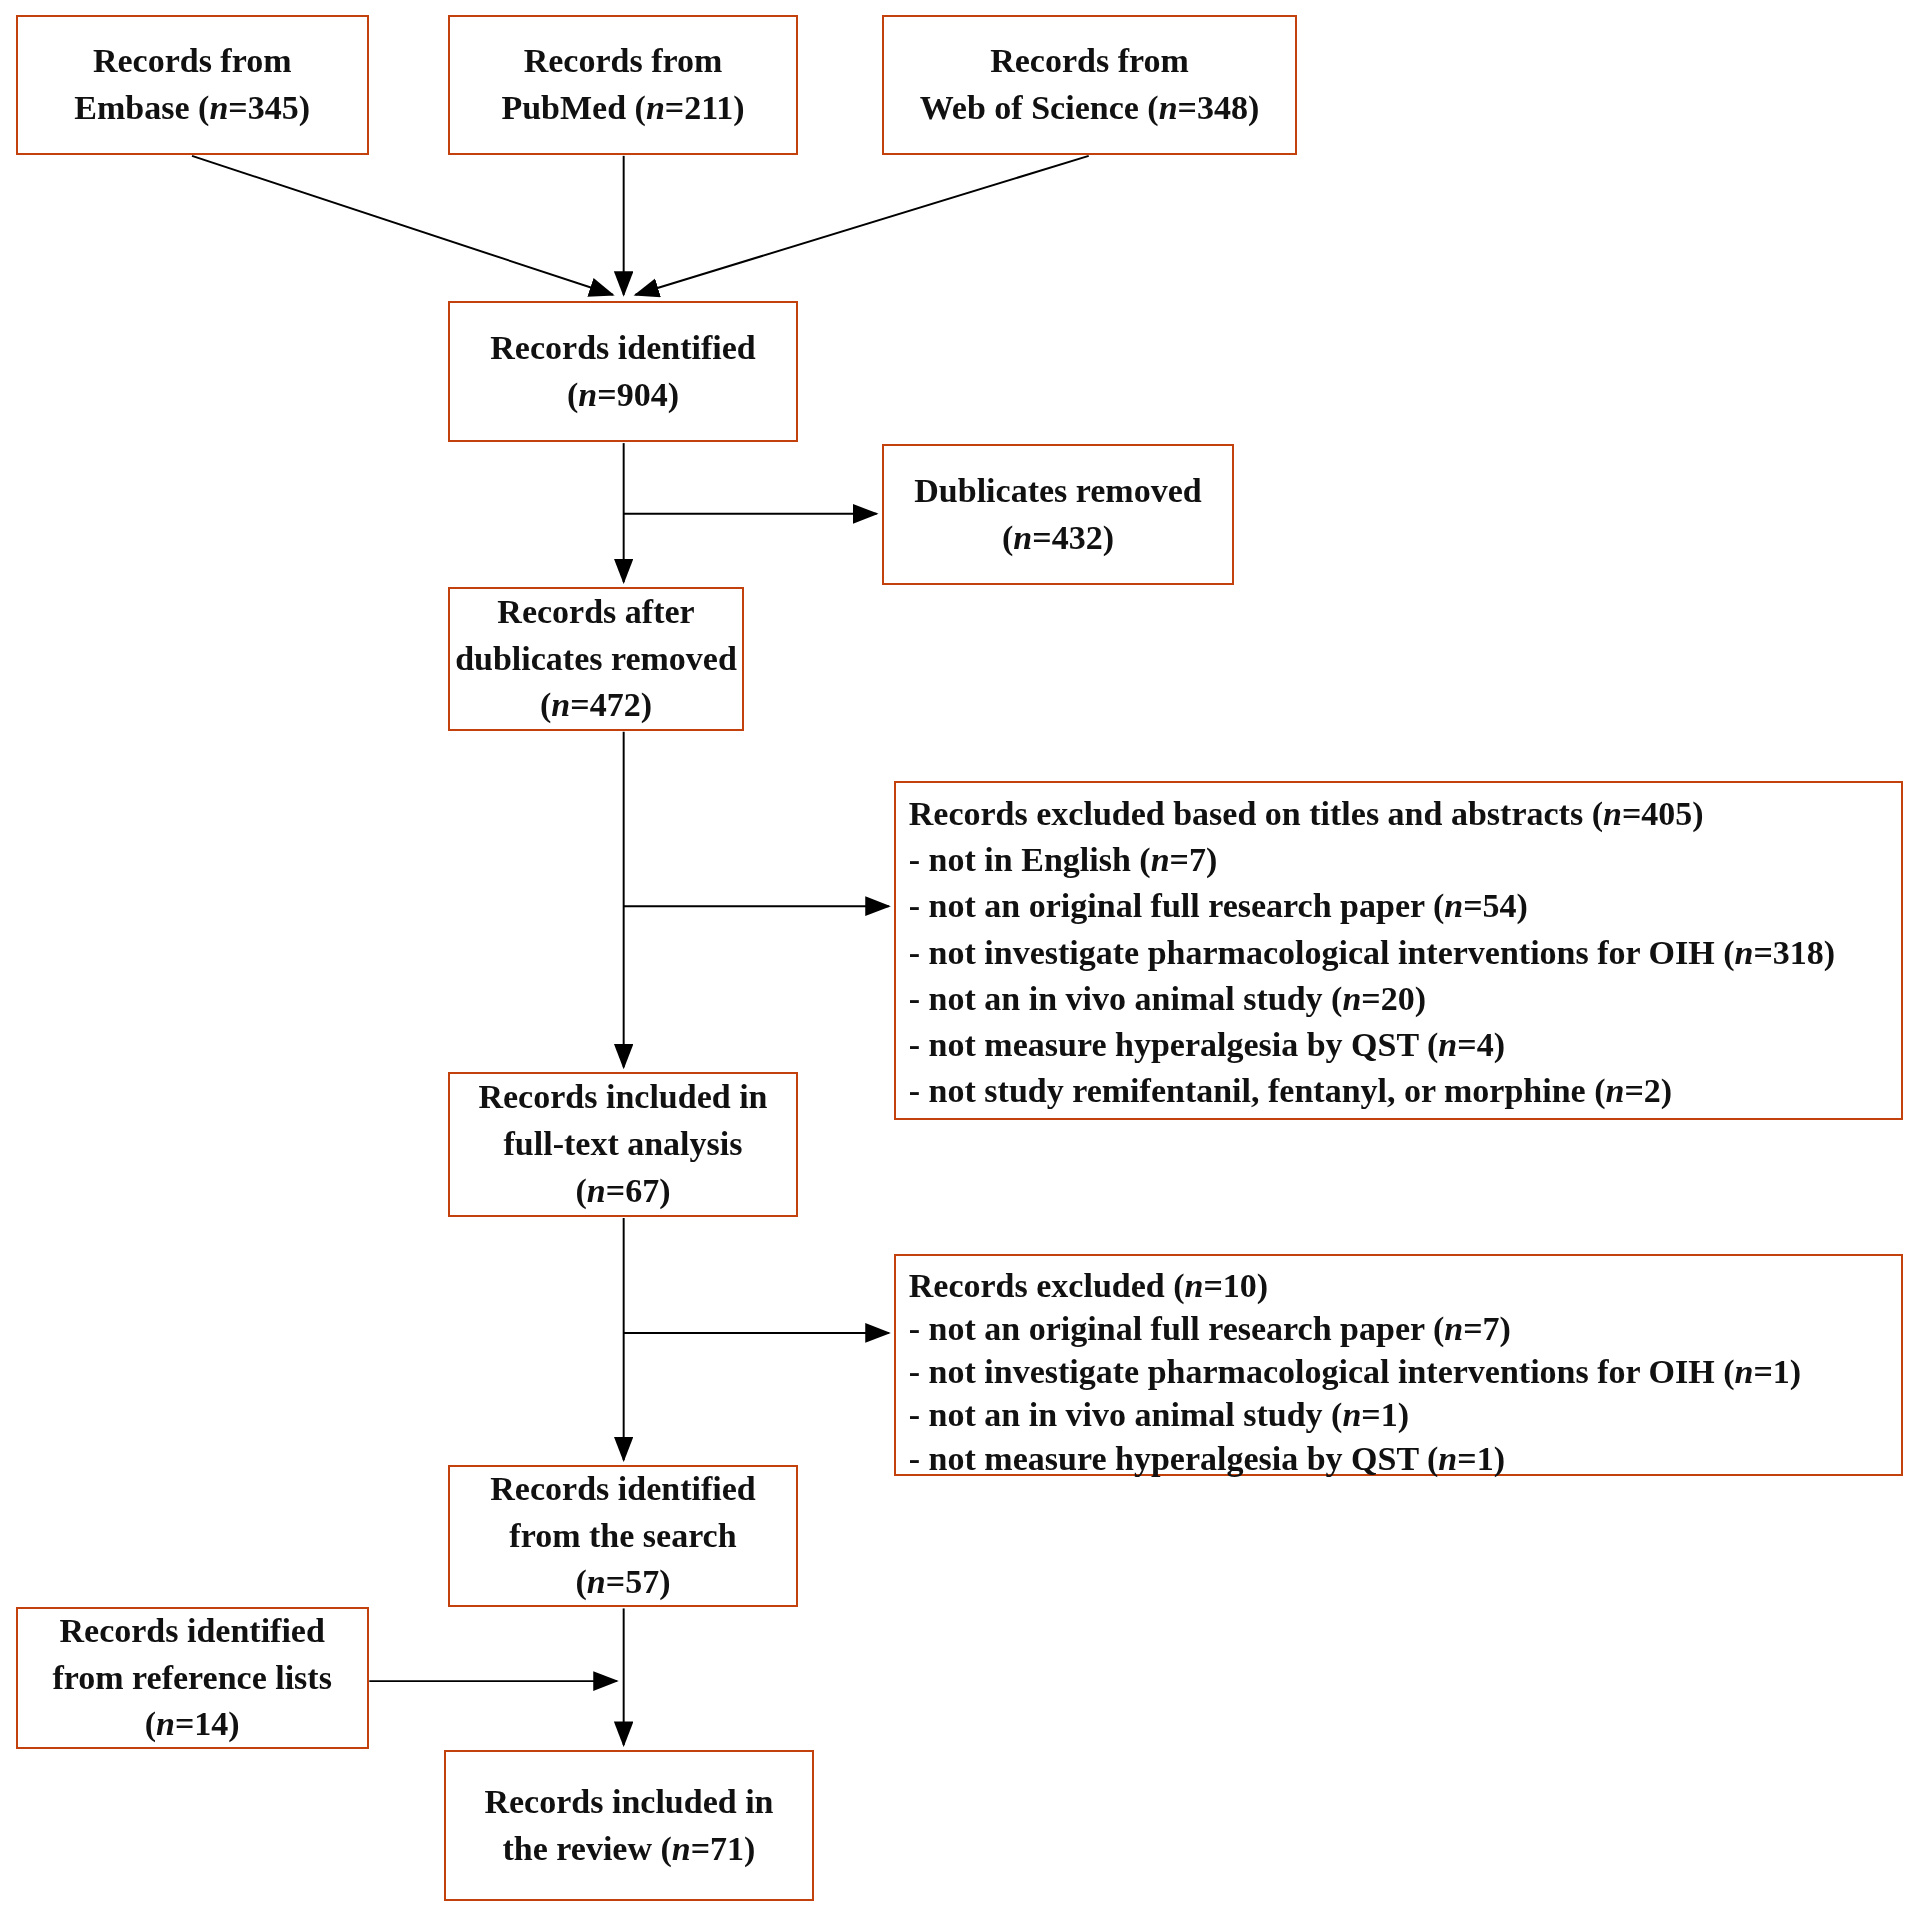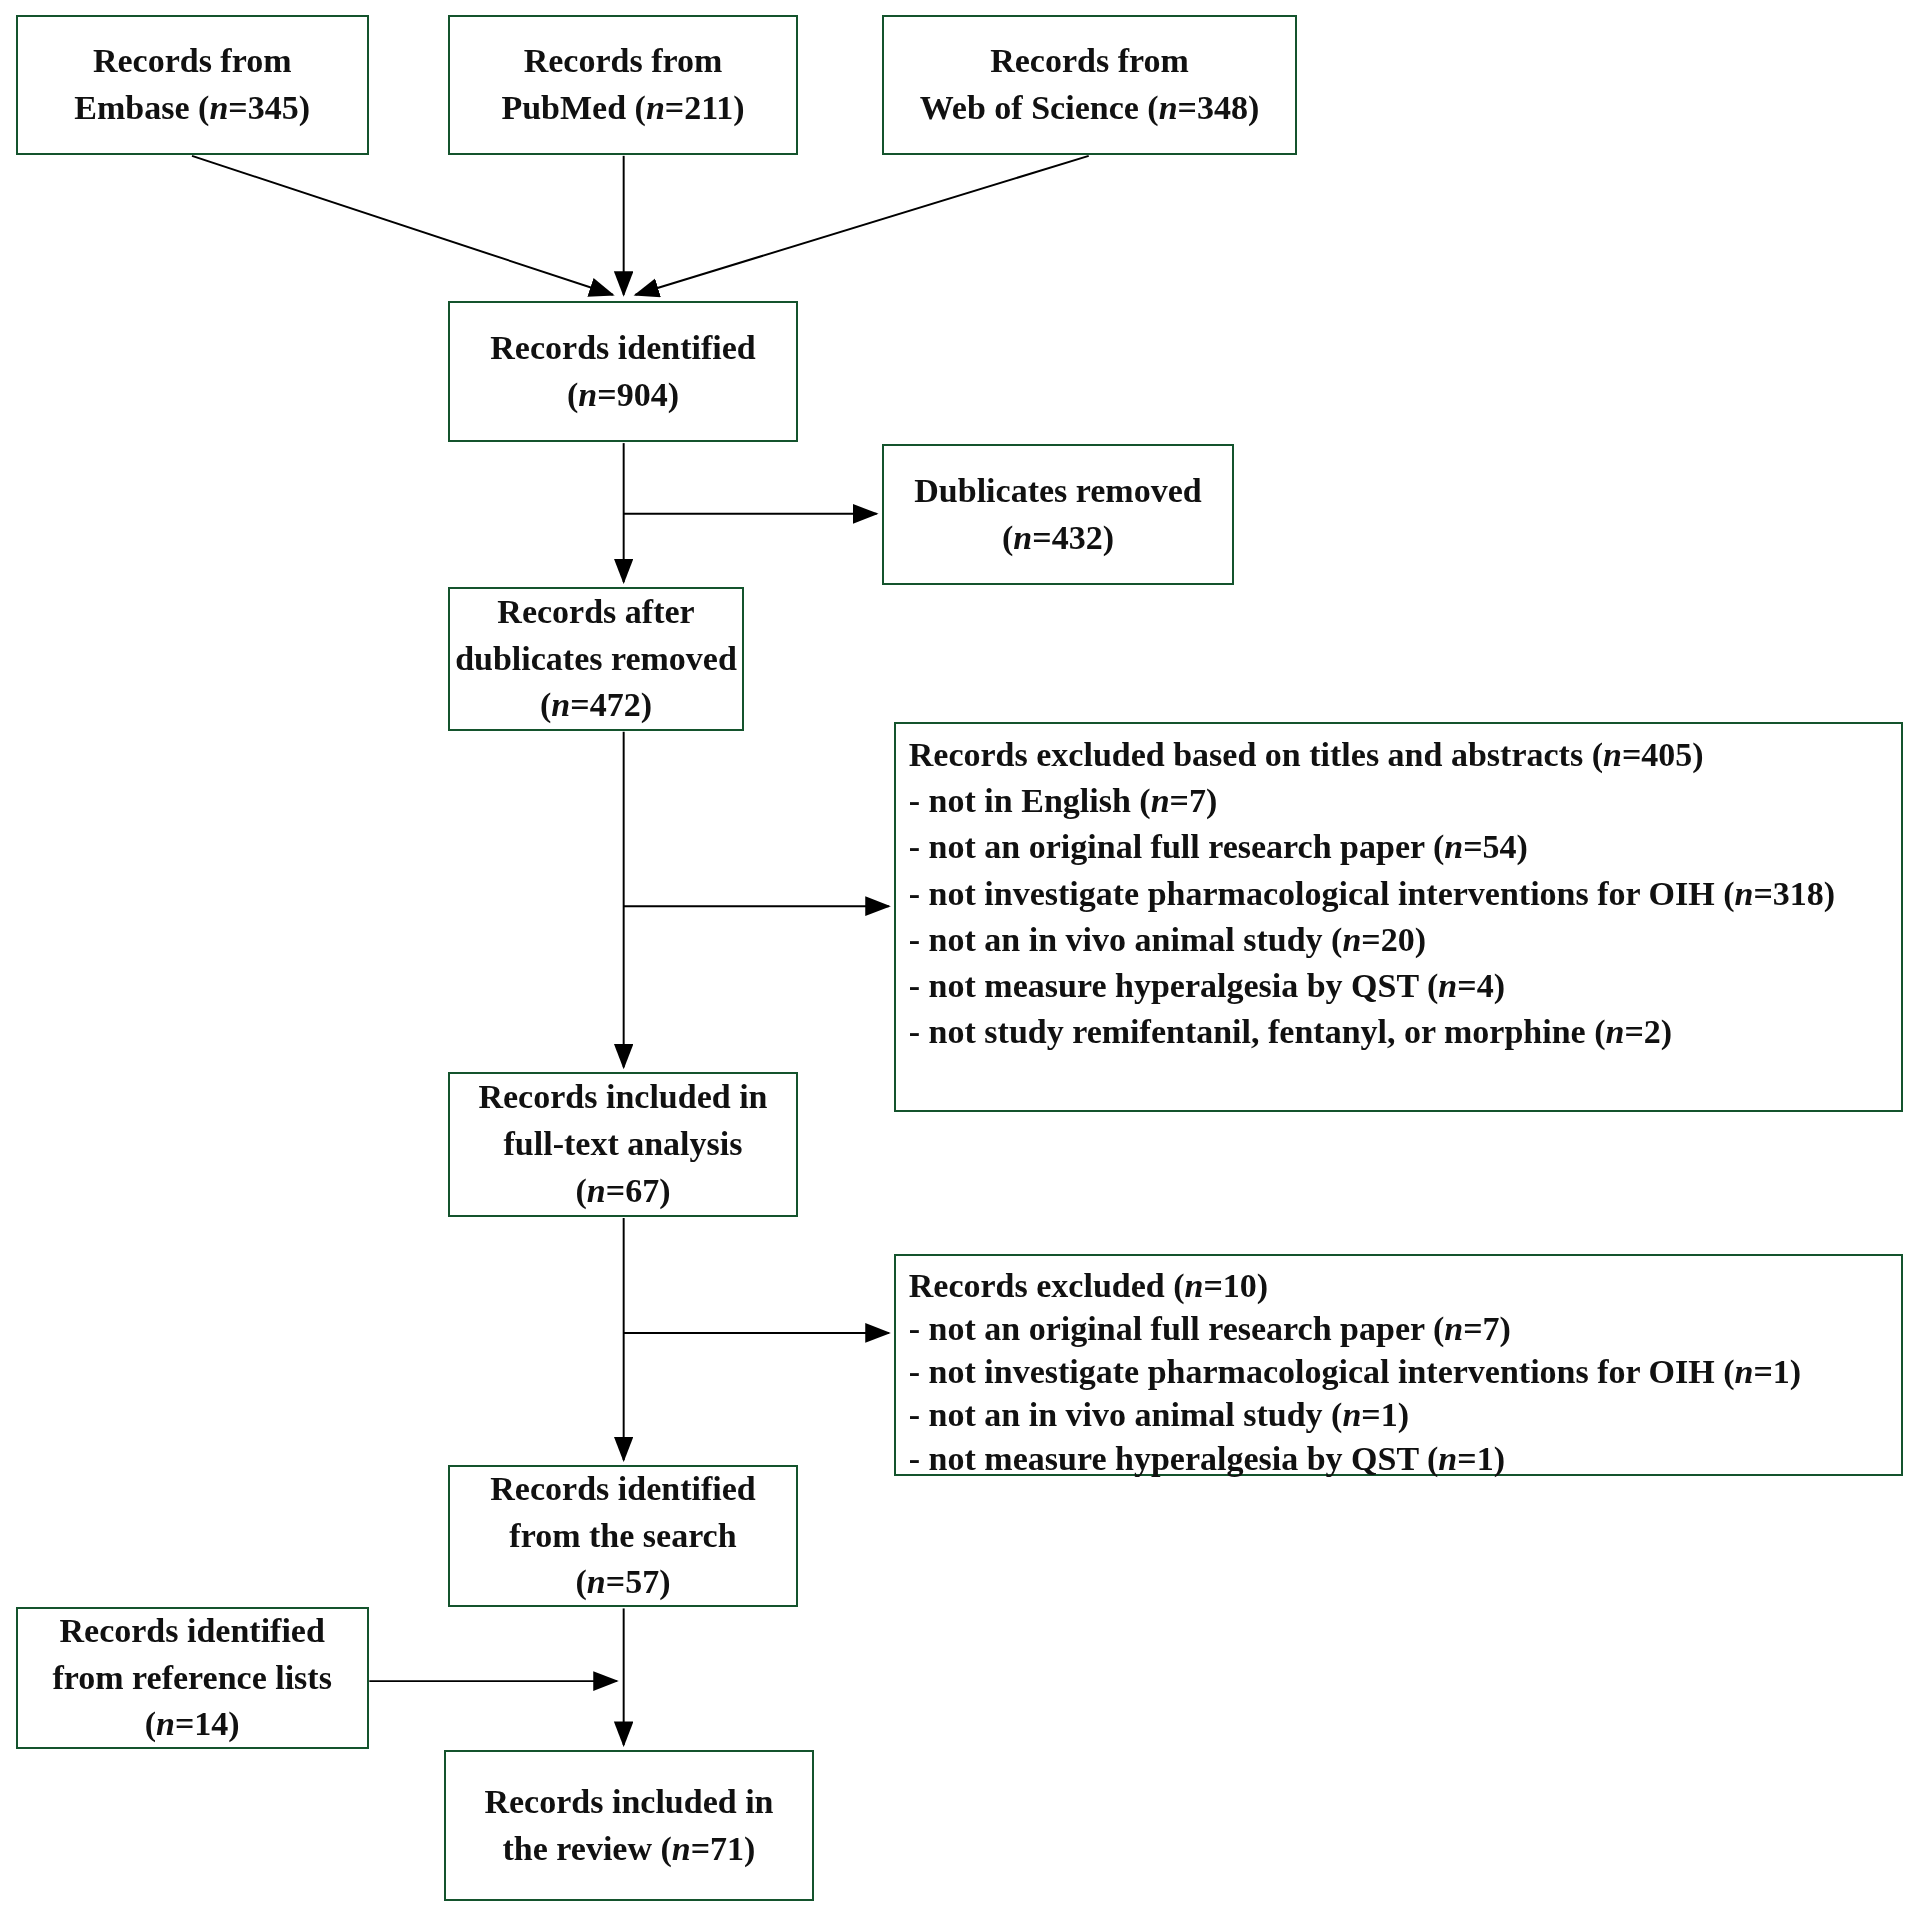--- a/index.html
+++ b/index.html
@@ -15,21 +15,21 @@
   #connectors {
     position: absolute;
     left: 0; top: 0;
     width: 1926px; height: 1916px;
     pointer-events: none;
   }
   .fc-box {
     position: absolute;
     box-sizing: border-box;
     background: #ffffff;
-    border: 2px solid #14532d;
+    border: 2px solid #c2410c;
   }
   .fc-box.center {
     display: flex;
     align-items: center;
     justify-content: center;
     text-align: center;
     font-weight: 700;
     font-size: 34px;
     line-height: 1.38;
   }
@@ -91,21 +91,21 @@
   </div>
 
   <div class="fc-box center" style="left:882px; top:444px; width:352px; height:141px">
     <span>Dublicates removed<br>(<i>n</i>=432)</span>
   </div>
 
   <div class="fc-box center" style="left:448px; top:587px; width:296px; height:144px">
     <span>Records after<br>dublicates removed<br>(<i>n</i>=472)</span>
   </div>
 
-  <div class="fc-box excl excl1" style="left:894px; top:722px; width:1009px; height:390px">
+  <div class="fc-box excl excl1" style="left:894px; top:781px; width:1009px; height:339px">
     <div class="excl-title">Records excluded based on titles and abstracts (<i>n</i>=405)</div>
     <div class="excl-item">- not in English (<i>n</i>=7)</div>
     <div class="excl-item">- not an original full research paper (<i>n</i>=54)</div>
     <div class="excl-item">- not investigate pharmacological interventions for OIH (<i>n</i>=318)</div>
     <div class="excl-item">- not an in vivo animal study (<i>n</i>=20)</div>
     <div class="excl-item">- not measure hyperalgesia by QST (<i>n</i>=4)</div>
     <div class="excl-item">- not study remifentanil, fentanyl, or morphine (<i>n</i>=2)</div>
   </div>
 
   <div class="fc-box center" style="left:448px; top:1072px; width:350px; height:145px">

